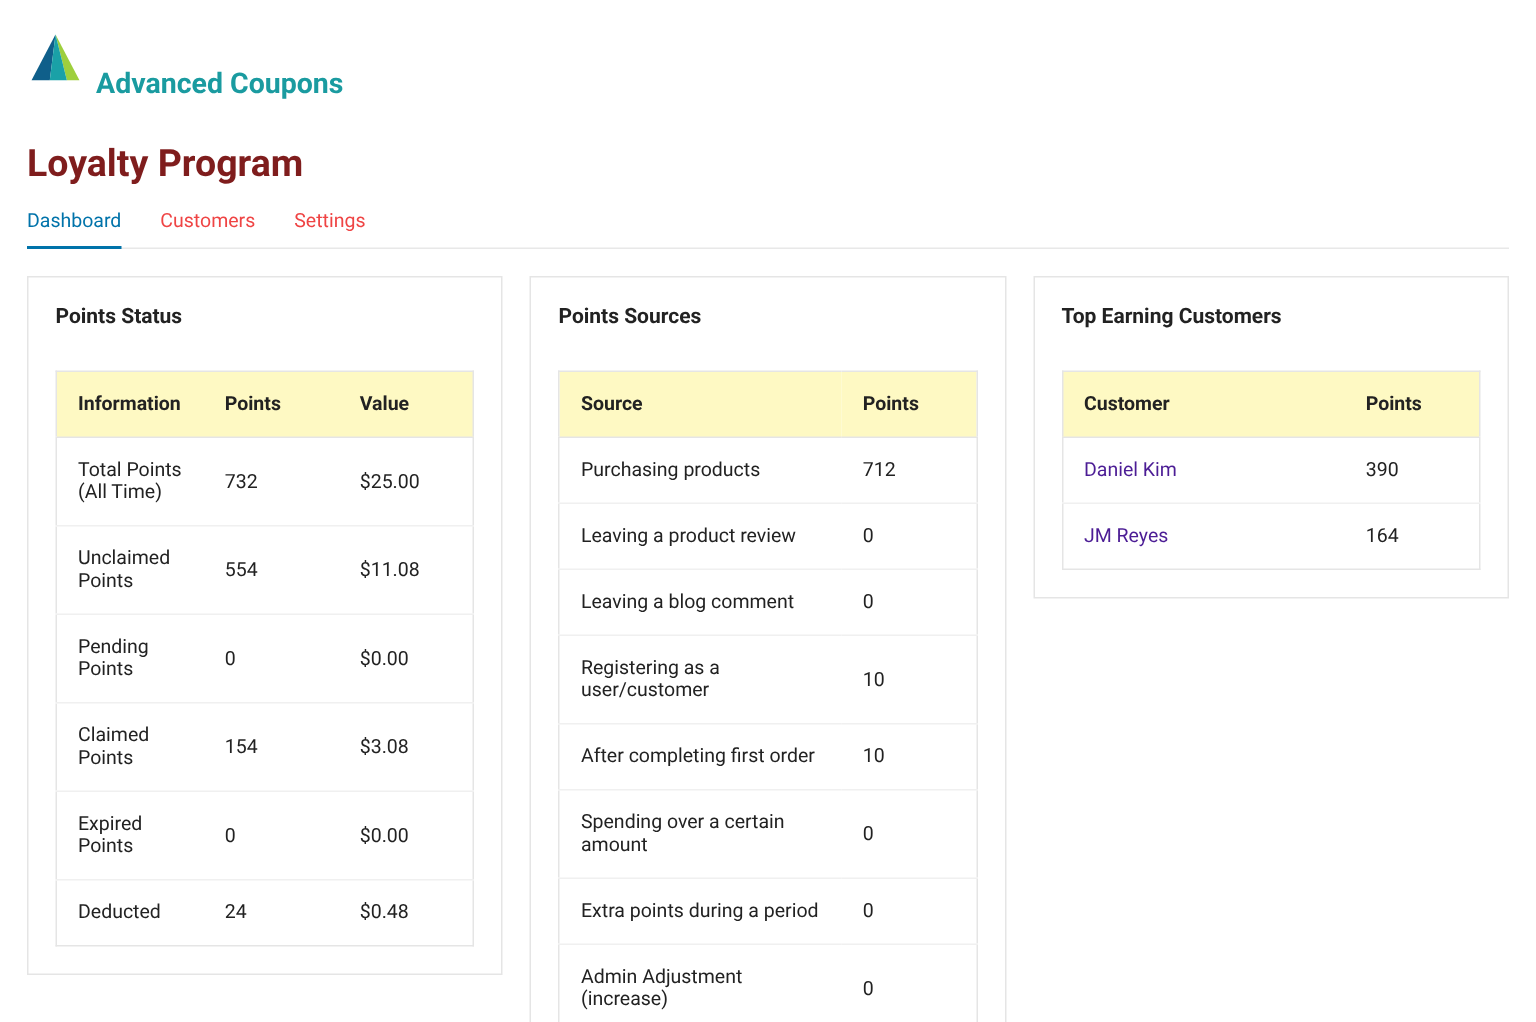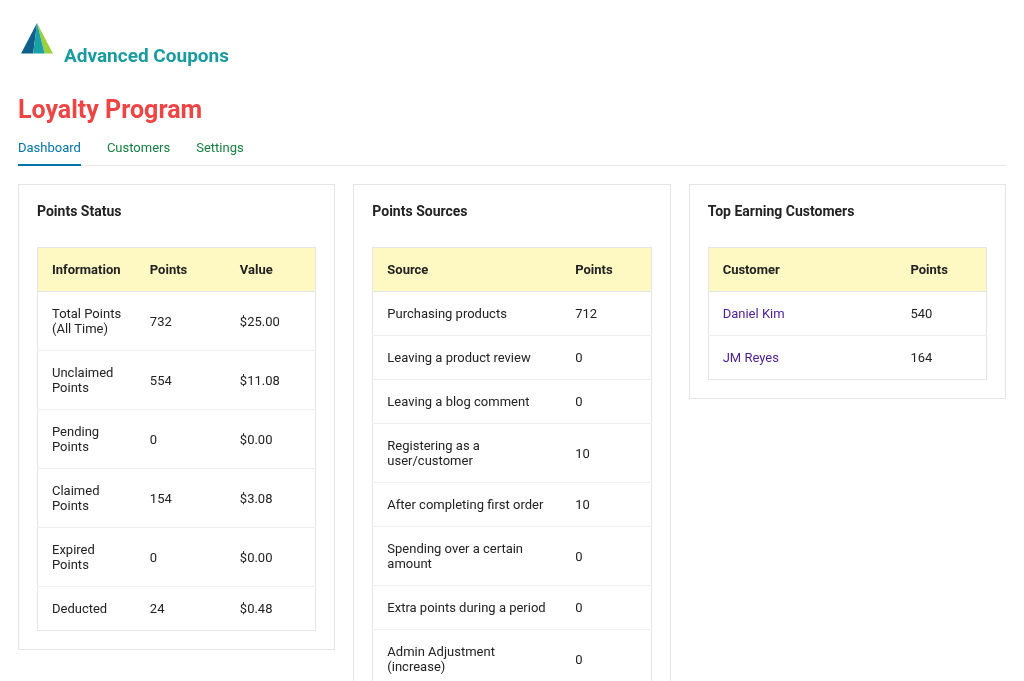--- a/index.html
+++ b/index.html
@@ -24,33 +24,33 @@
   }
   .brand-text {
     color: #1a9ba0;
     font-size: 19px;
     font-weight: 700;
     margin-top: 34px;
   }
   .page-title {
     font-size: 25px;
     font-weight: 700;
-    color: #ef4444;
+    color: #7f1d1d;
     margin-bottom: 10px;
   }
   .tabs {
     display: flex;
     gap: 26px;
     border-bottom: 1px solid #e8e8e8;
     margin-bottom: 18px;
   }
   .tab {
     padding: 6px 0 10px 0;
     font-size: 13px;
-    color: #15803d;
+    color: #ef4444;
     cursor: pointer;
     position: relative;
   }
   .tab.active {
     color: #0073aa;
   }
   .tab.active::after {
     content: "";
     position: absolute;
     left: 0; right: 0; bottom: -1px;
@@ -224,21 +224,21 @@
       <table>
         <thead>
           <tr>
             <th>Customer</th>
             <th class="col-points">Points</th>
           </tr>
         </thead>
         <tbody>
           <tr>
             <td><span class="link">Daniel Kim</span></td>
-            <td>540</td>
+            <td>390</td>
           </tr>
           <tr>
             <td><span class="link">JM Reyes</span></td>
             <td>164</td>
           </tr>
         </tbody>
       </table>
     </div>
 
   </div>

